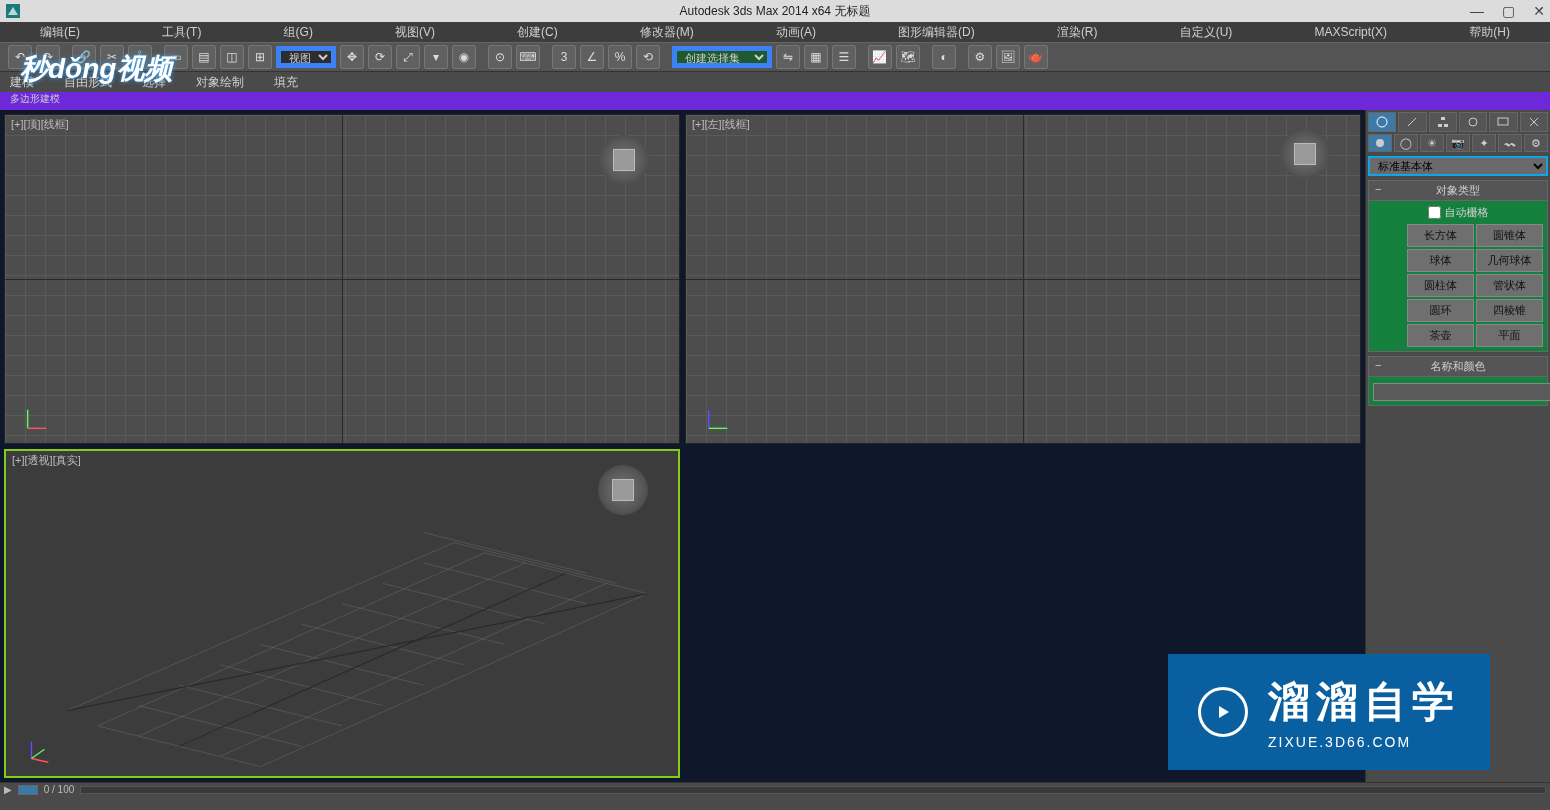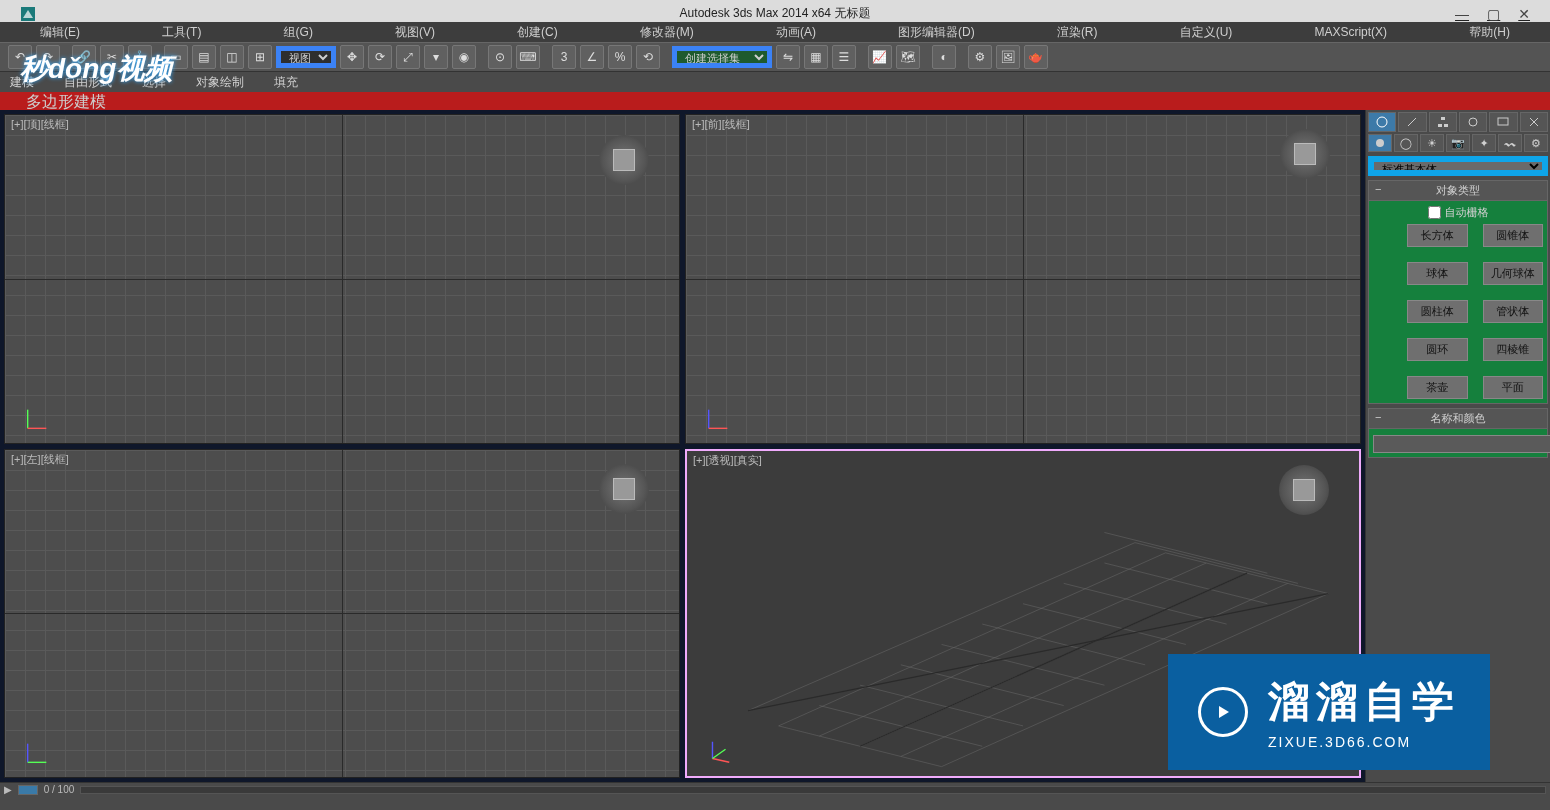--- a/index.html
+++ b/index.html
@@ -1,68 +1,68 @@
 <!DOCTYPE html>
 <html><head>
 <meta charset="utf-8">
 <style>
 * { margin: 0; padding: 0; box-sizing: border-box; font-family: "Microsoft YaHei", Arial, sans-serif; }
 html, body { width: 1550px; height: 810px; background: #4a4a4a; color: #d0d0d0; font-size: 11px; overflow: hidden; }
 
 
-.titlebar { height: 22px; background: #dcdcdc; color: #222; display: flex; align-items: flex-end; padding: 0 20px; position: relative; text-decoration: underline; }
+.titlebar { height: 22px; background: #dcdcdc; color: #222; display: flex; align-items: center; padding: 0 5px; position: relative; }
 .titlebar .app-icon { width: 16px; height: 16px; margin-right: 6px; }
 .titlebar .title-center { position: absolute; left: 50%; transform: translateX(-50%); font-size: 12px; color: #222; }
 .titlebar .win-ctrls { margin-left: auto; display: flex; gap: 18px; font-size: 14px; color: #444; }
 
 
 .menubar { height: 20px; background: #3d3d3d; display: flex; align-items: center; padding: 0 40px; gap: 24px; font-size: 12px; color: #cfcfcf; justify-content: space-between; }
 
 
 .maintoolbar { height: 30px; background: #545454; display: flex; align-items: center; padding: 0 8px; gap: 4px; border-top: 1px solid #666; border-bottom: 1px solid #333; }
 .tb-btn { width: 24px; height: 24px; background: #606060; border: 1px solid #777; border-radius: 2px; display: flex; align-items: center; justify-content: center; font-size: 12px; color: #ddd; }
 .tb-sep { width: 4px; }
 .tb-dropdown { height: 22px; background: #2e2e2e; border: 5px solid #3b82f6; color: #cfcfcf; font-size: 11px; padding: 0 4px; }
 
 
 .ribbon-tabs { height: 20px; background: #4a4a4a; display: flex; align-items: center; padding: 0 10px; gap: 30px; font-size: 12px; }
-.ribbon-content { height: 18px; background: #b91c1c; padding: 0 26px; font-size: 16px; color: #ccc; }
+.ribbon-content { height: 18px; background: #6d28d9; padding: 0 10px; font-size: 10px; color: #ccc; }
 
 
 .workspace { display: flex; height: calc(810px - 22px - 20px - 30px - 20px - 18px - 28px); }
 
 
 .viewport-area { flex: 1; display: grid; grid-template-columns: 1fr 1fr; grid-template-rows: 1fr 1fr; gap: 5px; background: #0f172a; padding: 4px; position: relative; }
 .viewport { background: #4d4d4d; border: 1px solid #222; position: relative; overflow: hidden; }
-.viewport.active { border: 2px solid #f0abfc; }
+.viewport.active { border: 2px solid #84cc16; }
 .vp-label { position: absolute; top: 2px; left: 6px; font-size: 11px; color: #bbb; }
 .vp-grid { position: absolute; inset: 0; background-image:
   linear-gradient(#5a5a5a 1px, transparent 1px),
   linear-gradient(90deg, #5a5a5a 1px, transparent 1px);
   background-size: 20px 20px; }
 .vp-axis-v { position: absolute; top: 0; bottom: 0; width: 1px; background: #2a2a2a; left: 50%; }
 .vp-axis-h { position: absolute; left: 0; right: 0; height: 1px; background: #2a2a2a; top: 50%; }
 .vp-gizmo { position: absolute; bottom: 10px; left: 18px; width: 28px; height: 28px; }
 .vp-cube { position: absolute; top: 20px; right: 30px; width: 50px; height: 50px; background: radial-gradient(circle at center, #777 0%, #555 60%, #4d4d4d 70%); border-radius: 50%; display: flex; align-items: center; justify-content: center; }
 .vp-cube-inner { width: 22px; height: 22px; background: #999; border: 1px solid #bbb; }
 .vp-perspective { background: #3c3c3c; }
 
 
 .cmdpanel { width: 185px; background: #4a4a4a; border-left: 1px solid #333; display: flex; flex-direction: column; padding: 2px; }
 .cmd-tabs { display: flex; gap: 2px; height: 20px; }
 .cmd-tab { flex: 1; background: #555; border: 1px solid #666; display: flex; align-items: center; justify-content: center; }
 .cmd-tab.active { background: #3d7aa8; }
 .cmd-subtabs { display: flex; gap: 2px; height: 18px; margin-top: 2px; }
 .cmd-sub { flex: 1; background: #555; border: 1px solid #666; display:flex; align-items:center; justify-content:center; }
 .cmd-sub.active { background: #3d7aa8; }
-.cmd-dropdown { width: 100%; height: 20px; background: #6a6a6a; border: 6px solid #0ea5e9; font-size: 11px; color: #000; margin-top: 4px; padding: 0 4px; }
+.cmd-dropdown { width: 100%; height: 20px; background: #6a6a6a; border: 2px solid #0ea5e9; font-size: 11px; color: #000; margin-top: 4px; padding: 0 4px; }
 .rollout-header { background: #555; text-align: center; padding: 2px; font-size: 11px; margin-top: 4px; border: 1px solid #666; position: relative; }
 .rollout-header .minus { position: absolute; left: 6px; }
 .rollout-body { background: #15803d; border: 1px solid #666; border-top: none; padding: 4px; }
-.obj-grid { display: grid; grid-template-columns: 1fr 1fr; gap: 15px; margin-top: 4px; padding-left: 34px; }
+.obj-grid { display: grid; grid-template-columns: 1fr 1fr; gap: 2px; margin-top: 4px; padding-left: 34px; }
 .obj-btn { background: #6f6f6f; border: 1px solid #888; text-align: center; padding: 3px 0; font-size: 11px; color: #111; }
 .autogrid { display: flex; align-items: center; justify-content: center; gap: 4px; font-size: 11px; }
 .name-row { display: flex; gap: 2px; margin-top: 2px; }
 .name-input { flex: 1; height: 18px; background: #5a5a5a; border: 1px solid #888; }
 
 
 .timebar { height: 14px; background: #4a4a4a; border-top: 1px solid #333; display: flex; align-items: center; padding: 0 4px; font-size: 10px; color: #bbb; gap: 6px; }
 .statusbar { height: 14px; background: #4a4a4a; }
 
 
@@ -167,33 +167,20 @@
       <div class="vp-label">[+][顶][线框]</div>
       <div class="vp-cube">
           <div class="vp-cube-inner"></div>
         </div>
       <svg class="vp-gizmo" viewBox="0 0 30 30">
           <line x1="5" y1="25" x2="5" y2="5" stroke="#5f5" stroke-width="1.5"></line>
           <line x1="5" y1="25" x2="25" y2="25" stroke="#f55" stroke-width="1.5"></line>
         </svg>
     </div>
 
-    <div class="viewport">
-      <div class="vp-grid"></div>
-      <div class="vp-axis-v"></div>
-        <div class="vp-axis-h"></div>
-      <div class="vp-label">[+][前][线框]</div>
-      <div class="vp-cube" style="top:14px;right:30px">
-          <div class="vp-cube-inner"></div>
-        </div>
-      <svg class="vp-gizmo" viewBox="0 0 30 30">
-          <line x1="5" y1="25" x2="5" y2="5" stroke="#55f" stroke-width="1.5"></line>
-          <line x1="5" y1="25" x2="25" y2="25" stroke="#f55" stroke-width="1.5"></line>
-        </svg>
-    </div>
 
     <div class="viewport">
       <div class="vp-grid"></div>
       <div class="vp-axis-v"></div>
         <div class="vp-axis-h"></div>
       <div class="vp-label">[+][左][线框]</div>
       <div class="vp-cube" style="top:14px;right:30px">
           <div class="vp-cube-inner"></div>
         </div>
       <svg class="vp-gizmo" viewBox="0 0 30 30">

